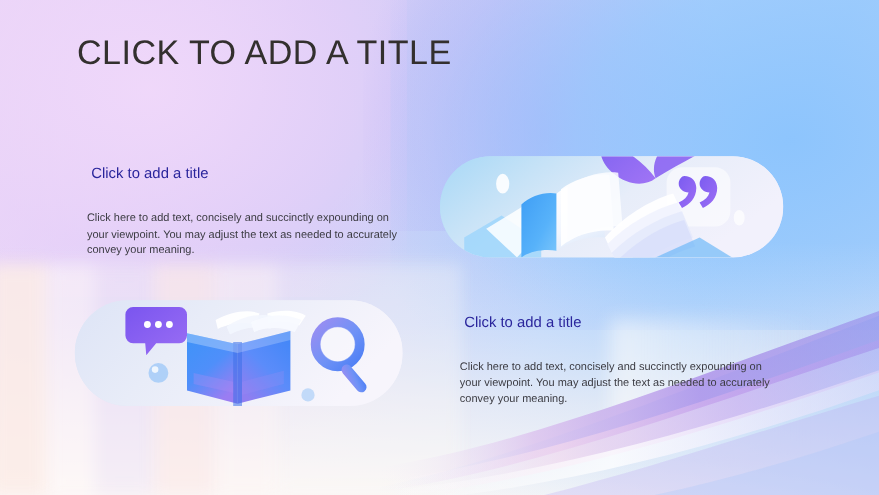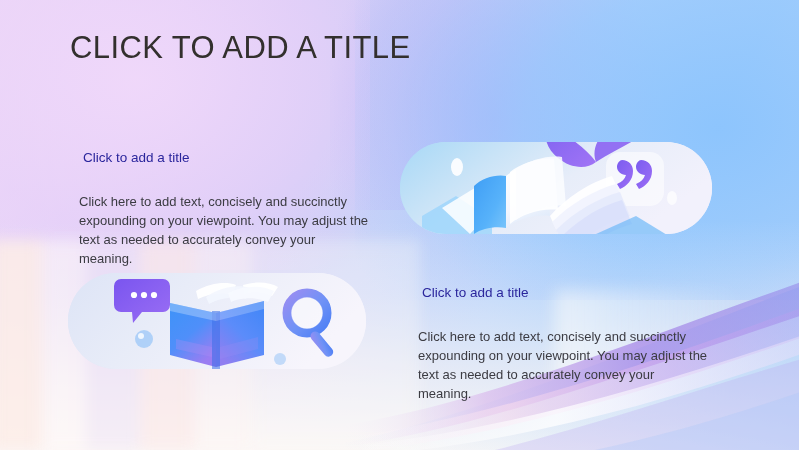--- a/index.html
+++ b/index.html
@@ -143,21 +143,21 @@
   .text-block { position: absolute; }
   .block-heading {
     font-size: 13.5px;
     color: #2a259c;
     font-weight: 400;
     margin: 0 0 0 4px;
     white-space: nowrap;
   }
   .block-body {
     margin: 27px 0 0 0;
-    font-size: 13px;
+    font-size: 10px;
     line-height: 1.47;
     color: #3b3b42;
     width: 292px;
   }
 
   #text-block-1 { left: 79px; top: 150px; }
   #text-block-2 { left: 418px; top: 285px; }
 
   
   .pill-card {

